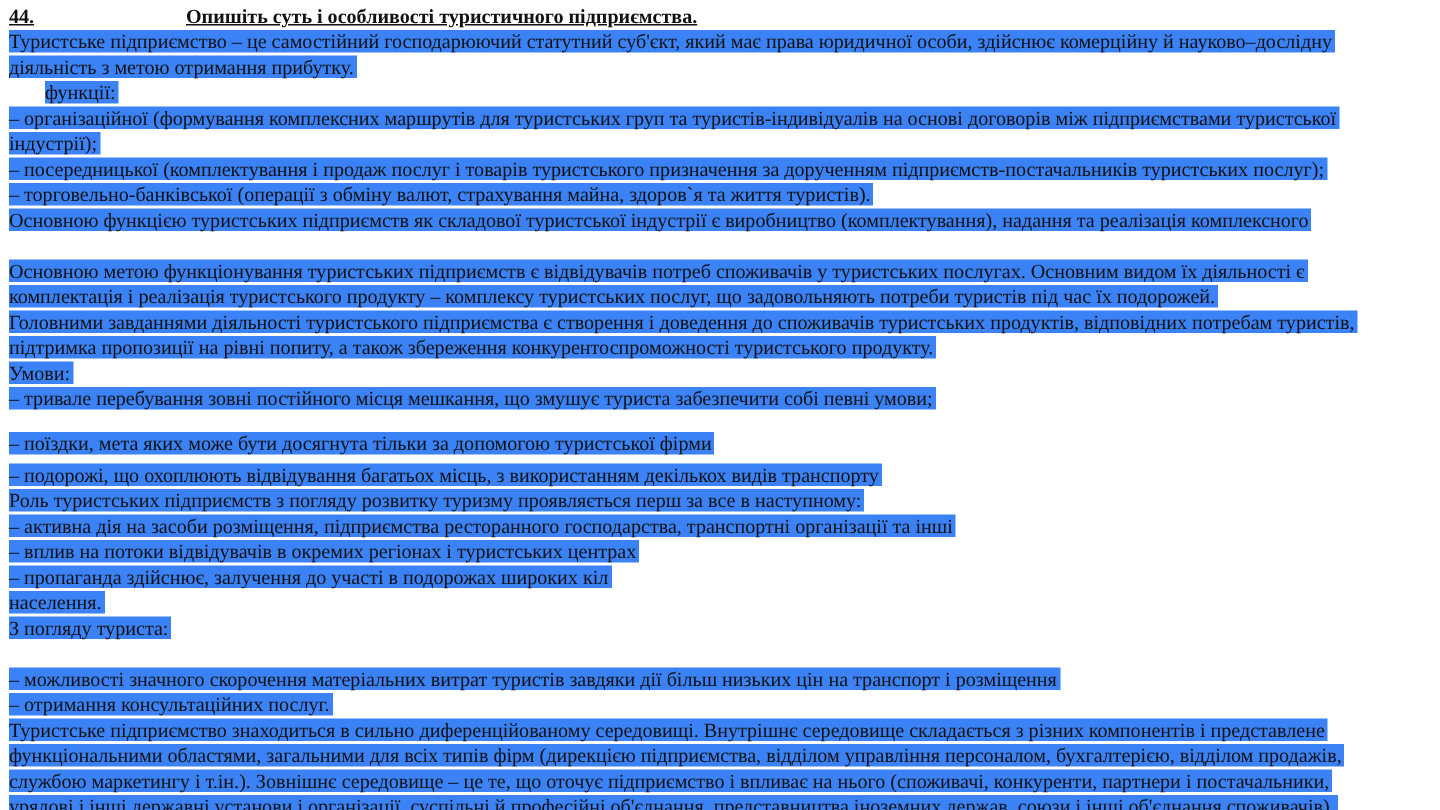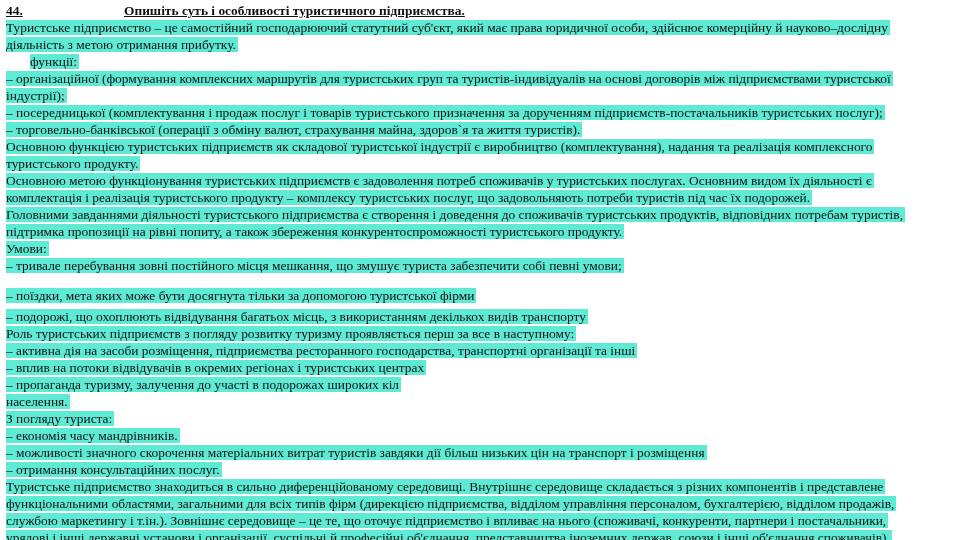--- a/index.html
+++ b/index.html
@@ -11,21 +11,21 @@
   }
   .page {
     position: absolute; left: 0; top: 0; width: 960px; height: 540px;
   }
   .line {
     position: absolute; left: 6px;
     font-size: 13.4px; line-height: 16px; height: 16px;
     white-space: nowrap;
   }
   .line span.txt {
-    background: #5eead4;
+    background: #3b82f6;
     padding-right: 2px;
   }
   .heading span.txt {
     font-weight: bold;
     text-decoration: underline;
     background: transparent;
   }
   .heading .num { display: inline-block; width: 118px; font-weight: bold; text-decoration: underline; }
 </style>
 </head>
@@ -37,35 +37,33 @@
   </div>
 
   <div class="line" style="top:20px;"><span class="txt">Туристське підприємство – це самостійний господарюючий статутний суб'єкт, який має права юридичної особи, здійснює комерційну й науково–дослідну</span></div>
   <div class="line" style="top:37px;"><span class="txt">діяльність з метою отримання прибутку.</span></div>
   <div class="line" style="top:54px;padding-left:24px;"><span class="txt">функції:</span></div>
   <div class="line" style="top:71px;"><span class="txt">– організаційної (формування комплексних маршрутів для туристських груп та туристів-індивідуалів на основі договорів між підприємствами туристської</span></div>
   <div class="line" style="top:88px;"><span class="txt">індустрії);</span></div>
   <div class="line" style="top:105px;"><span class="txt">– посередницької (комплектування і продаж послуг  і товарів туристського призначення за дорученням підприємств-постачальників туристських послуг);</span></div>
   <div class="line" style="top:122px;"><span class="txt">– торговельно-банківської (операції з обміну валют, страхування майна, здоров`я та життя туристів).</span></div>
   <div class="line" style="top:139px;"><span class="txt">Основною функцією туристських підприємств як складової туристської індустрії є виробництво (комплектування), надання та реалізація комплексного</span></div>
-  <div class="line" style="top:156px;"><span class="txt">туристського продукту.</span></div>
-  <div class="line" style="top:173px;"><span class="txt">Основною метою функціонування туристських підприємств є задоволення потреб споживачів у туристських послугах. Основним видом їх діяльності є</span></div>
+  <div class="line" style="top:173px;"><span class="txt">Основною метою функціонування туристських підприємств є відвідувачів потреб споживачів у туристських послугах. Основним видом їх діяльності є</span></div>
   <div class="line" style="top:190px;"><span class="txt">комплектація і реалізація туристського продукту – комплексу туристських послуг, що задовольняють потреби туристів під час їх подорожей.</span></div>
   <div class="line" style="top:207px;"><span class="txt">Головними завданнями діяльності туристського підприємства є створення і доведення до споживачів туристських продуктів, відповідних потребам туристів,</span></div>
   <div class="line" style="top:224px;"><span class="txt">підтримка пропозиції на рівні попиту, а також збереження конкурентоспроможності туристського продукту.</span></div>
   <div class="line" style="top:241px;"><span class="txt">Умови:</span></div>
   <div class="line" style="top:258px;"><span class="txt">– тривале перебування зовні постійного місця мешкання, що змушує туриста забезпечити собі певні умови;</span></div>
   <div class="line" style="top:288px;"><span class="txt">– поїздки, мета яких може бути досягнута тільки за допомогою туристської фірми</span></div>
   <div class="line" style="top:309px;"><span class="txt">– подорожі, що охоплюють відвідування багатьох місць, з використанням декількох видів транспорту</span></div>
   <div class="line" style="top:326px;"><span class="txt">Роль туристських підприємств з погляду розвитку туризму проявляється перш за все в наступному:</span></div>
   <div class="line" style="top:343px;"><span class="txt">– активна дія на засоби розміщення, підприємства ресторанного господарства, транспортні організації та інші</span></div>
   <div class="line" style="top:360px;"><span class="txt">– вплив на потоки відвідувачів в окремих регіонах і туристських центрах</span></div>
-  <div class="line" style="top:377px;"><span class="txt">– пропаганда туризму, залучення до участі в подорожах широких кіл</span></div>
+  <div class="line" style="top:377px;"><span class="txt">– пропаганда здійснює, залучення до участі в подорожах широких кіл</span></div>
   <div class="line" style="top:394px;"><span class="txt">населення.</span></div>
   <div class="line" style="top:411px;"><span class="txt">З погляду туриста:</span></div>
-  <div class="line" style="top:428px;"><span class="txt">– економія часу мандрівників.</span></div>
   <div class="line" style="top:445px;"><span class="txt">– можливості значного  скорочення матеріальних витрат туристів завдяки дії більш низьких цін на транспорт і розміщення</span></div>
   <div class="line" style="top:462px;"><span class="txt">– отримання консультаційних послуг.</span></div>
   <div class="line" style="top:479px;"><span class="txt">Туристське підприємство знаходиться в сильно диференційованому середовищі. Внутрішнє середовище складається з різних компонентів і представлене</span></div>
   <div class="line" style="top:496px;"><span class="txt">функціональними областями, загальними для всіх типів фірм (дирекцією підприємства, відділом управління персоналом, бухгалтерією, відділом продажів,</span></div>
   <div class="line" style="top:513px;"><span class="txt">службою маркетингу і т.ін.). Зовнішнє середовище – це те, що оточує підприємство і впливає на нього (споживачі, конкуренти, партнери і постачальники,</span></div>
   <div class="line" style="top:530px;"><span class="txt">урядові і інші державні установи і організації, суспільні й професійні об'єднання, представництва іноземних держав, союзи і інші об'єднання споживачів).</span></div>
 </div>
 
 </body></html>

